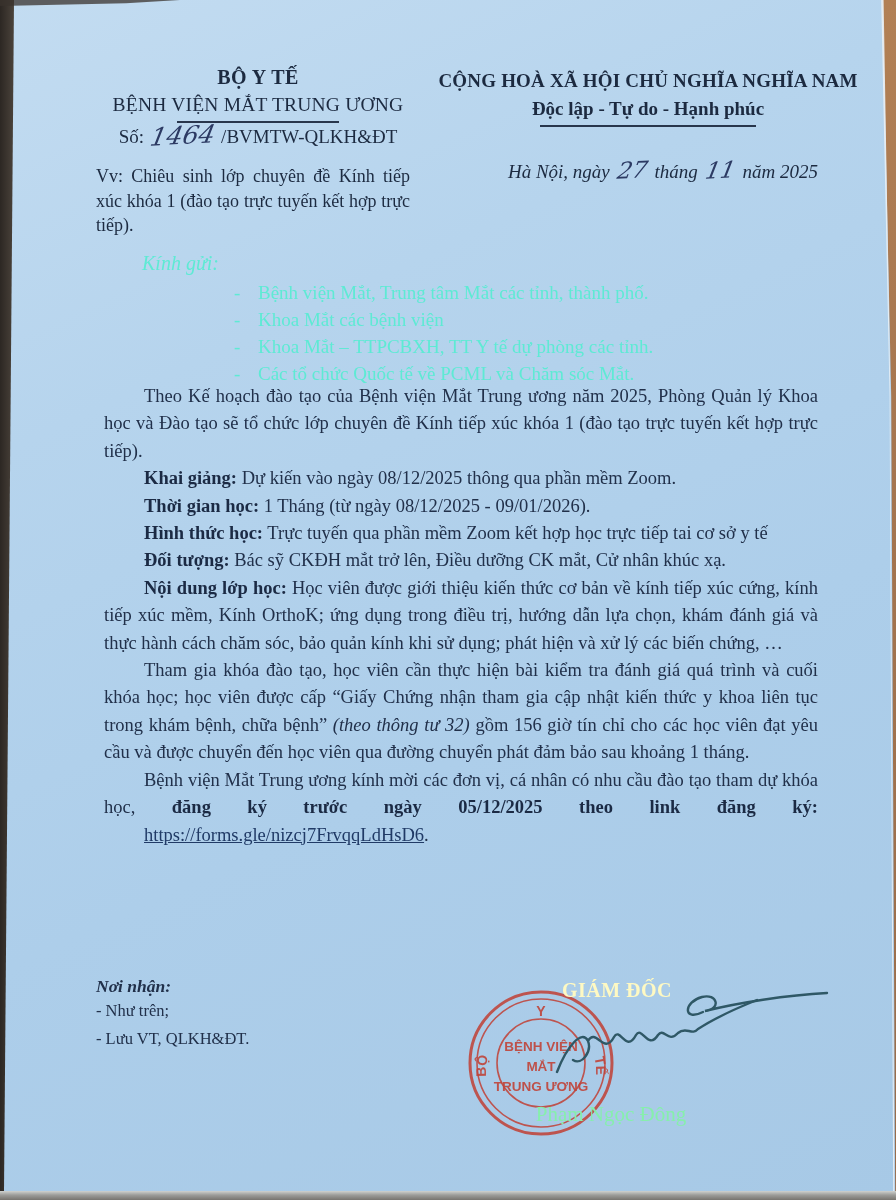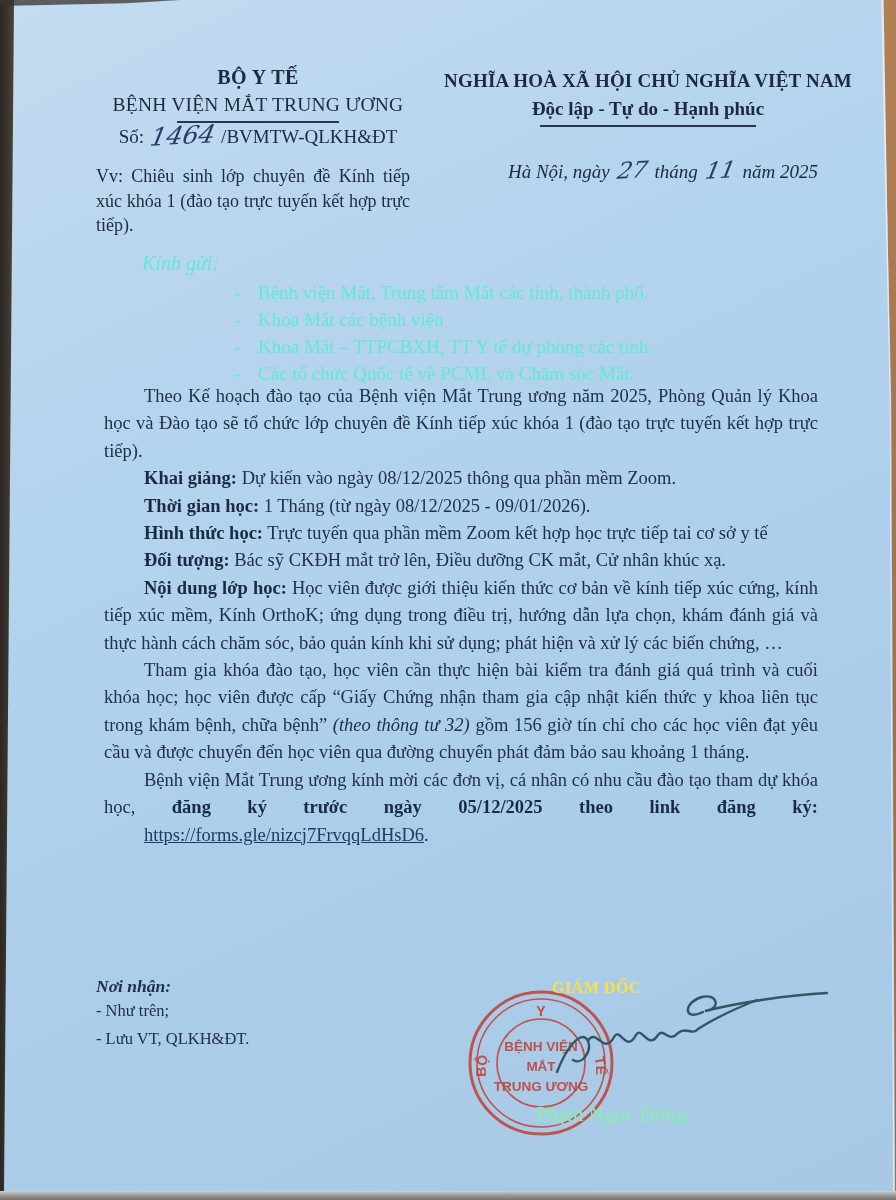--- a/index.html
+++ b/index.html
@@ -85,22 +85,22 @@
   .it{font-style:italic;}
   .stretch-last{text-align-last:justify;}
   .link-line{margin:0;text-indent:0;}
   .doc-link{color:#203a66;text-decoration:underline;cursor:pointer;}
   
   .noi-nhan{position:absolute;left:96px;top:976px;color:#21304a;z-index:2;}
   .noi-nhan .nn-label{font-weight:bold;font-style:italic;font-size:17.5px;}
   .nn-item{font-size:16.5px;line-height:28px;}
   .nn-item:first-of-type{margin-top:6px;}
   .gd-title{
-    position:absolute;left:552px;top:979px;width:130px;text-align:left;z-index:4;
-    font-weight:bold;font-size:16px;letter-spacing:.5px;color:#fde047;
+    position:absolute;left:552px;top:979px;width:130px;text-align:center;z-index:4;
+    font-weight:bold;font-size:20px;letter-spacing:.5px;color:#fef9c3;
   }
   .sig-svg{position:absolute;left:545px;top:980px;z-index:4;}
   .stamp-svg{position:absolute;left:466px;top:988px;z-index:3;}
   .gd-name{
     position:absolute;left:521px;top:1102px;width:180px;text-align:center;z-index:5;
     font-weight:normal;font-size:21px;color:#86efac;
   }
 </style>
 </head>
 <body>
@@ -113,21 +113,21 @@
   <div class="rule rule-l"></div>
   <div class="ref-line">
     <span>Số:</span>
     <span class="handwrite ref-num">1464</span>
     <span>/BVMTW-QLKH&amp;ĐT</span>
   </div>
   <div class="subject">Vv: Chiêu sinh lớp chuyên đề Kính tiếp xúc khóa 1 (đào tạo trực tuyến kết hợp trực tiếp).</div>
 </div>
 
 <div class="hdr-right">
-  <div class="country">NGHĨA HOÀ XÃ HỘI CHỦ NGHĨA VIỆT NAM</div>
+  <div class="country">CỘNG HOÀ XÃ HỘI CHỦ NGHĨA NGHĨA NAM</div>
   <div class="motto">Độc lập - Tự do - Hạnh phúc</div>
   <div class="rule rule-r"></div>
   <div class="date-line">
     <span>Hà Nội, ngày</span>
     <span class="handwrite date-num">27</span>
     <span>tháng</span>
     <span class="handwrite date-num">11</span>
     <span>năm 2025</span>
   </div>
 </div>

